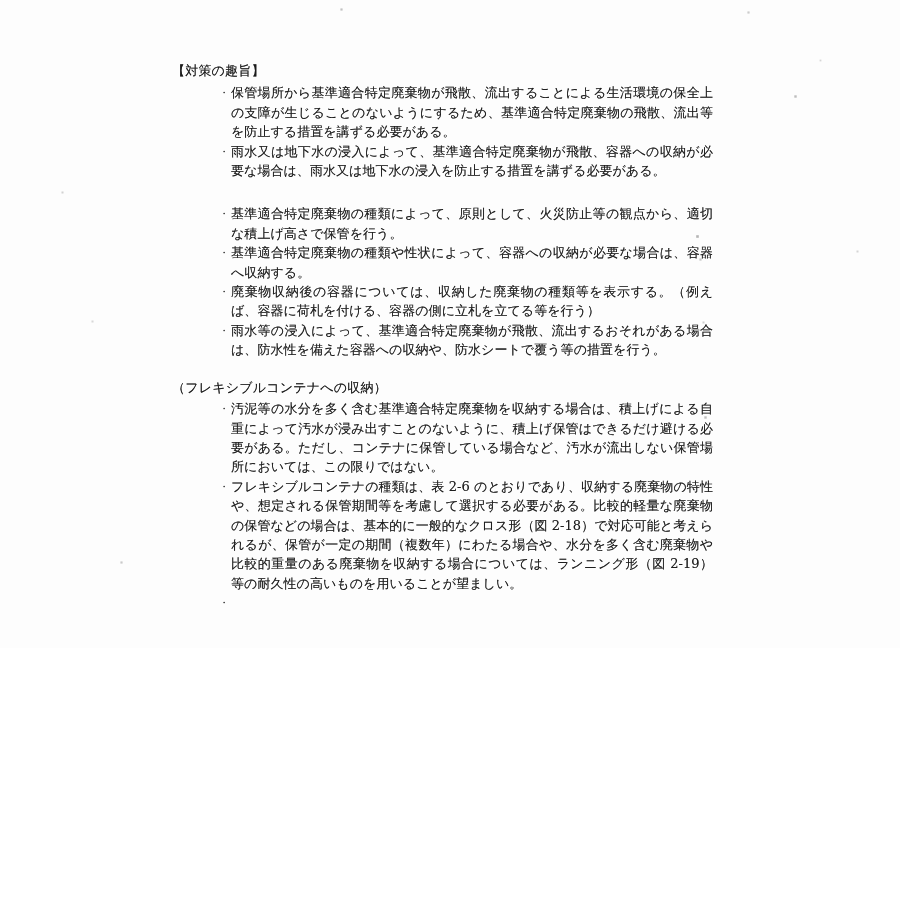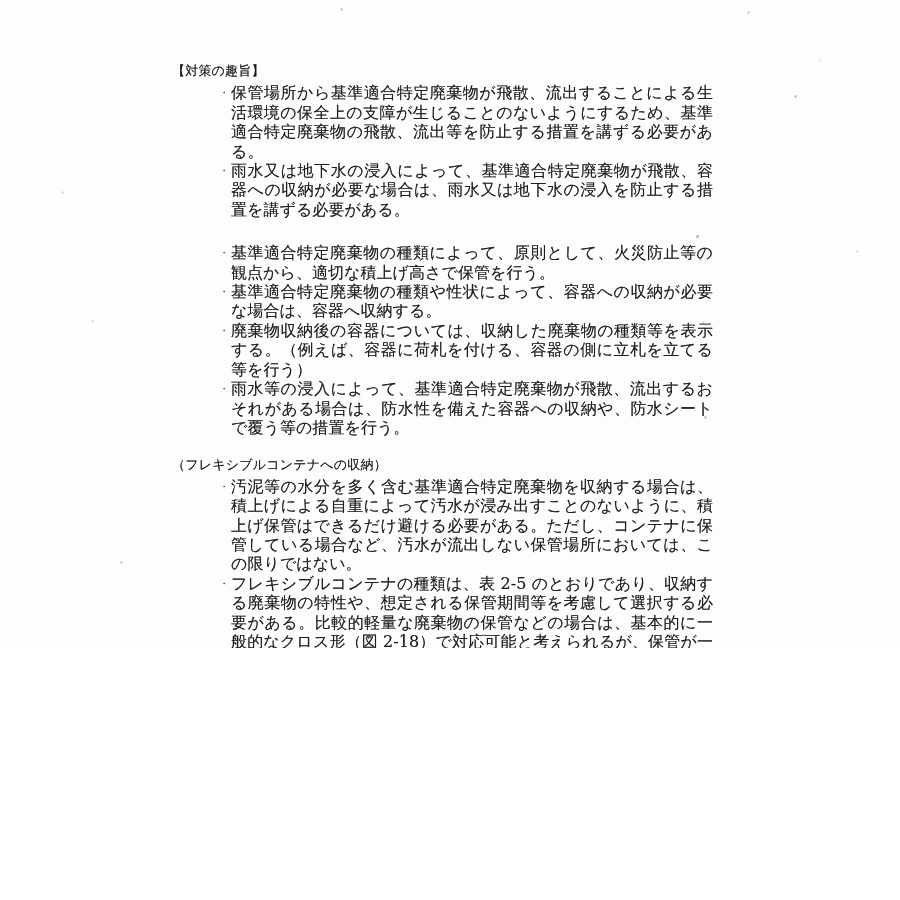--- a/index.html
+++ b/index.html
@@ -40,21 +40,21 @@
   .bullet .marker {
     flex: 0 0 12px;
     margin-left: 47px;
     font-size: 10px;
     line-height: 19.4px;
     color: #2a2a2a;
   }
   .bullet .text {
     flex: 1;
     margin: 0;
-    font-size: 16px;
+    font-size: 13px;
     line-height: 19.4px;
     text-align: justify;
     letter-spacing: 0.05px;
     color: #1e1e1e;
     
     text-shadow: 0 0 0.45px rgba(40,40,40,0.55);
   }
   .heading {
     text-shadow: 0 0 0.5px rgba(30,30,30,0.6);
   }
@@ -138,21 +138,21 @@
     </section>
 
     <section class="sec-3">
       <h2 class="heading">（フレキシブルコンテナへの収納）</h2>
       <div class="bullet">
         <span class="marker">・</span>
         <p class="text">汚泥等の水分を多く含む基準適合特定廃棄物を収納する場合は、積上げによる自重によって汚水が浸み出すことのないように、積上げ保管はできるだけ避ける必要がある。ただし、コンテナに保管している場合など、汚水が流出しない保管場所においては、この限りではない。</p>
       </div>
       <div class="bullet">
         <span class="marker">・</span>
-        <p class="text">フレキシブルコンテナの種類は、表 2-5 のとおりであり、収納する廃棄物の特性や、想定される保管期間等を考慮して選択する必要がある。比較的軽量な廃棄物の保管などの場合は、基本的に一般的なクロス形（図 2-18）で対応可能と考えられるが、保管が一定の期間（複数年）にわたる場合や、水分を多く含む廃棄物や比較的重量のある廃棄物を収納する場合については、ランニング形（図 2-19）等の耐久性の高いものを用いることが望ましい。</p>
+        <p class="text">フレキシブルコンテナの種類は、表 2-6 のとおりであり、収納する廃棄物の特性や、想定される保管期間等を考慮して選択する必要がある。比較的軽量な廃棄物の保管などの場合は、基本的に一般的なクロス形（図 2-18）で対応可能と考えられるが、保管が一定の期間（複数年）にわたる場合や、水分を多く含む廃棄物や比較的重量のある廃棄物を収納する場合については、ランニング形（図 2-19）等の耐久性の高いものを用いることが望ましい。</p>
       </div>
       <div class="bullet">
         <span class="marker">・</span>
       </div>
     </section>
 
   </div>
 
   <div class="page-number">3-41</div>
 </div>

